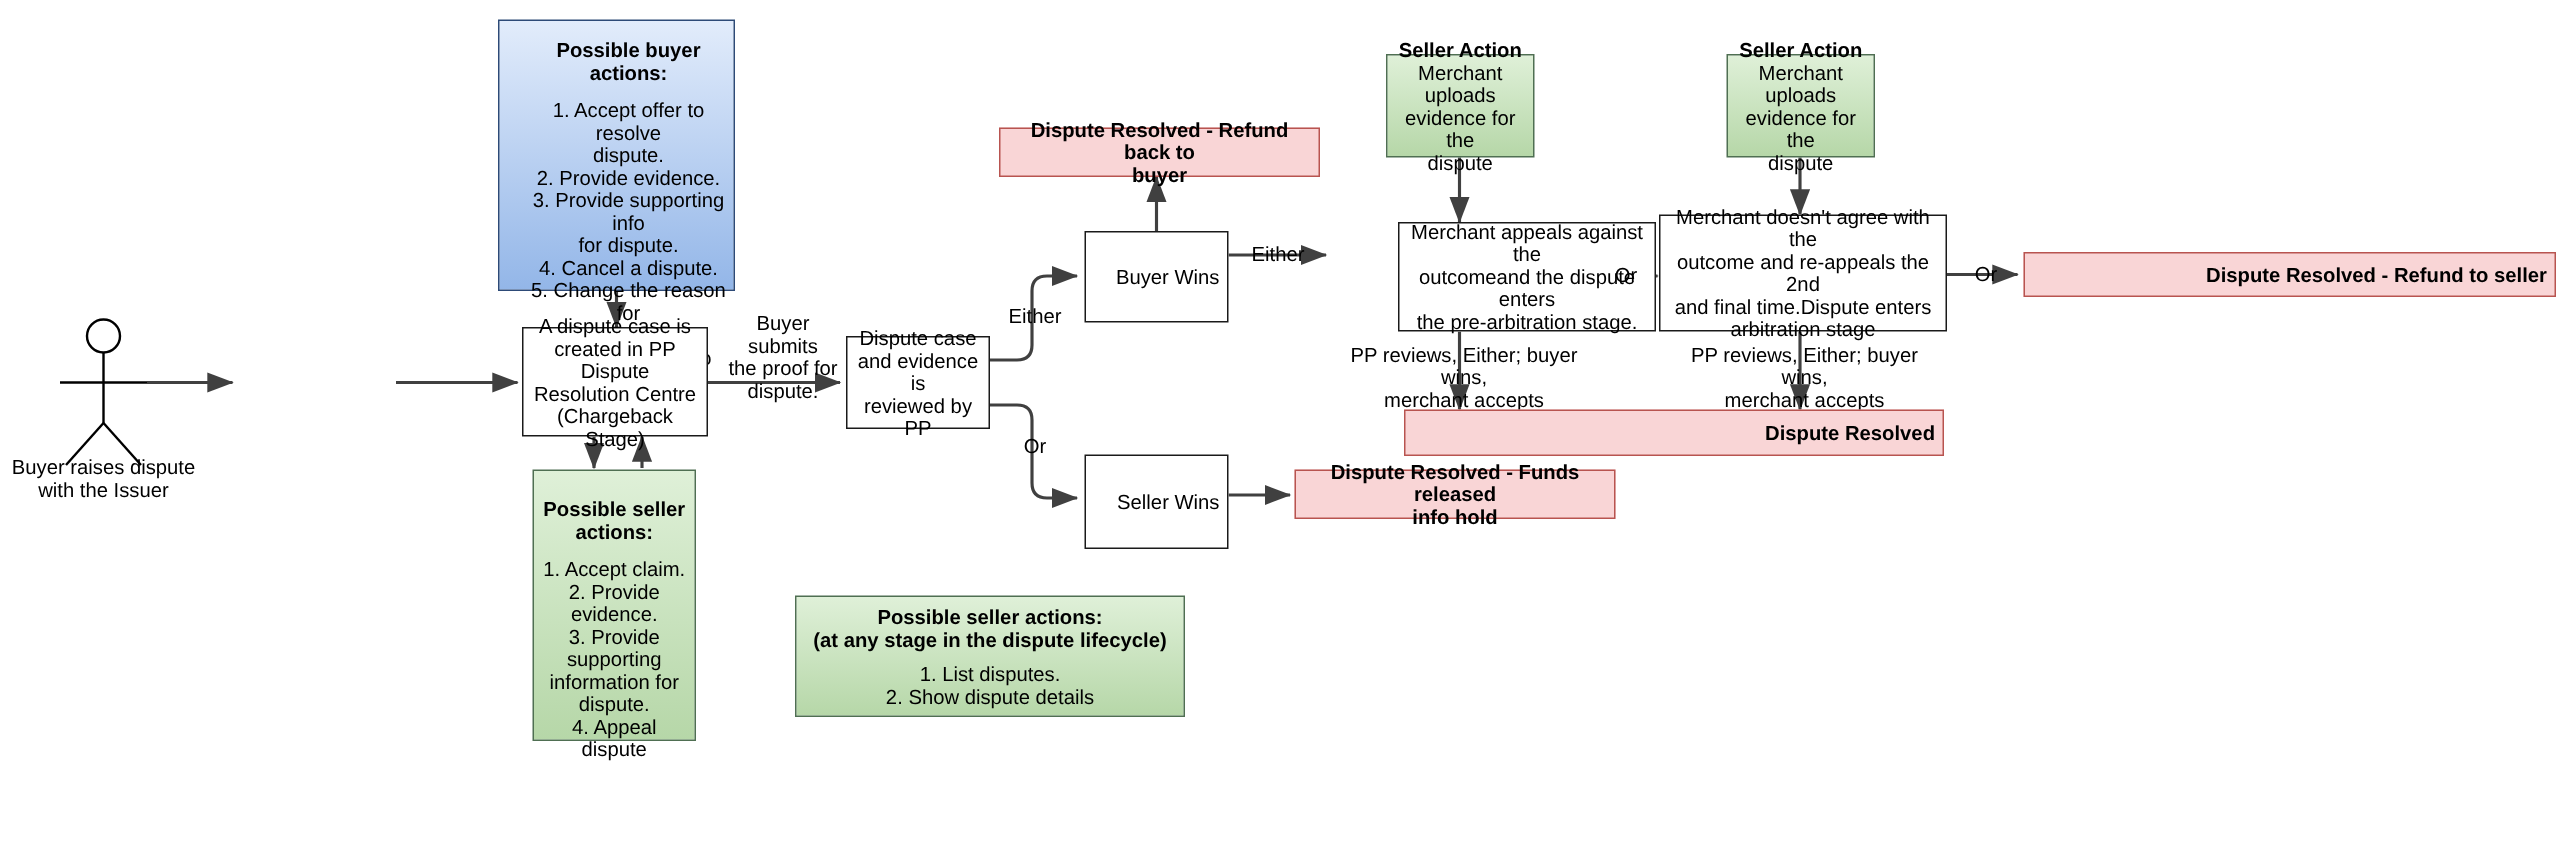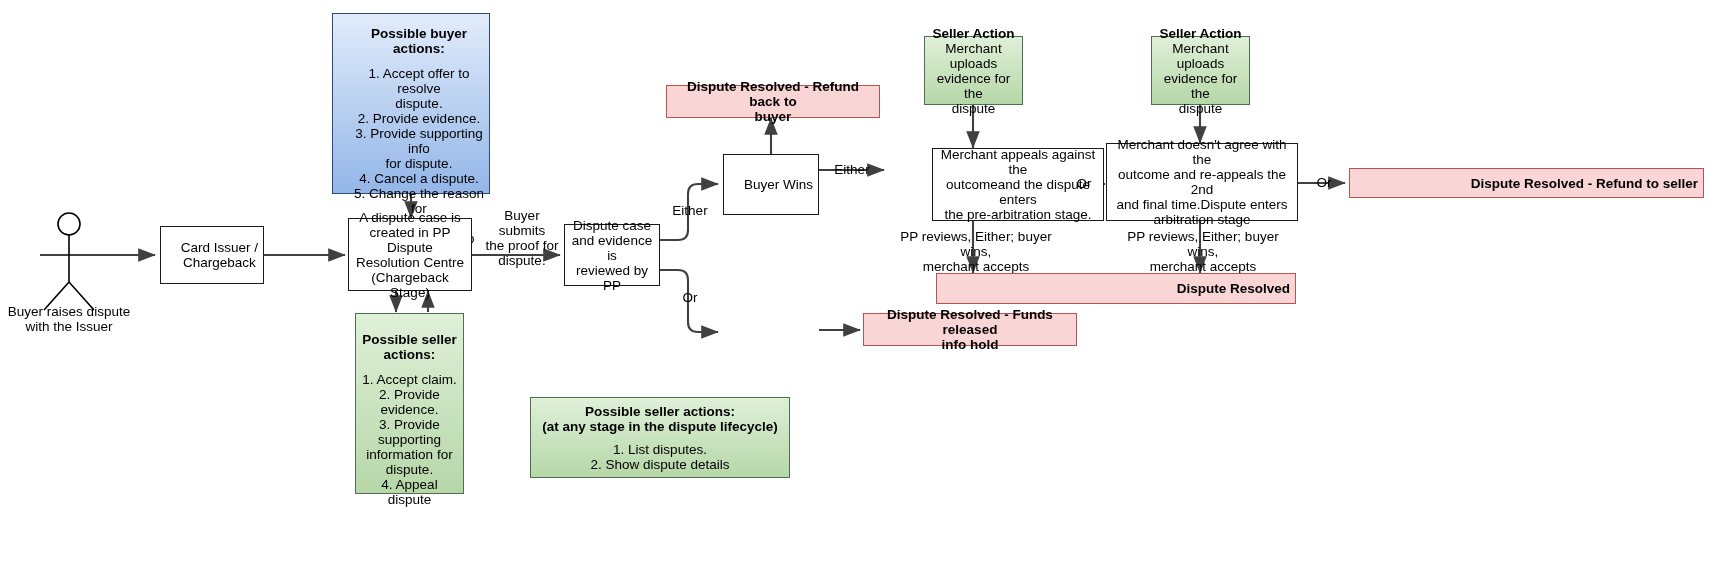--- a/index.html
+++ b/index.html
@@ -143,24 +143,20 @@
 2. Provide evidence.
 3. Provide supporting info
 for dispute.
 4. Cancel a dispute.
 5. Change the reason for
 dispute.
 6. Deny an offer to resolve
 a dispute.</span>
   </div>
 
-  <div class="node plain" style="left:160px; top:226px; width:104px; height:58px;">
-    <span class="nowrap">Card Issuer /
-Chargeback</span>
-  </div>
 
   <div class="node plain" style="left:348px; top:218px; width:124px; height:73px;">
     <span class="nowrap">A dispute case is
 created in PP Dispute
 Resolution Centre
 (Chargeback Stage)</span>
   </div>
 
   <div class="node green" style="left:355px; top:313px; width:109px; height:181px; flex-direction:column; justify-content:flex-start; padding-top:18px;">
     <span class="title-line nowrap">Possible seller
@@ -187,20 +183,23 @@
 reviewed by PP</span>
   </div>
 
   <div class="edge-label" style="left:664px; top:203px; width:52px;">Either</div>
   <div class="edge-label" style="left:668px; top:290px; width:44px;">Or</div>
 
   <div class="node plain" style="left:723px; top:154px; width:96px; height:61px;">
     <span>Buyer Wins</span>
   </div>
 
+  <div class="node plain" style="left:723px; top:303px; width:96px; height:63px;">
+    <span>Seller Wins</span>
+  </div>
 
   <div class="node pink" style="left:666px; top:85px; width:214px; height:33px;">
     <span class="nowrap">Dispute Resolved - Refund back to
 buyer</span>
   </div>
 
   <div class="node pink" style="left:863px; top:313px; width:214px; height:33px;">
     <span class="nowrap">Dispute Resolved - Funds released
 info hold</span>
   </div>

